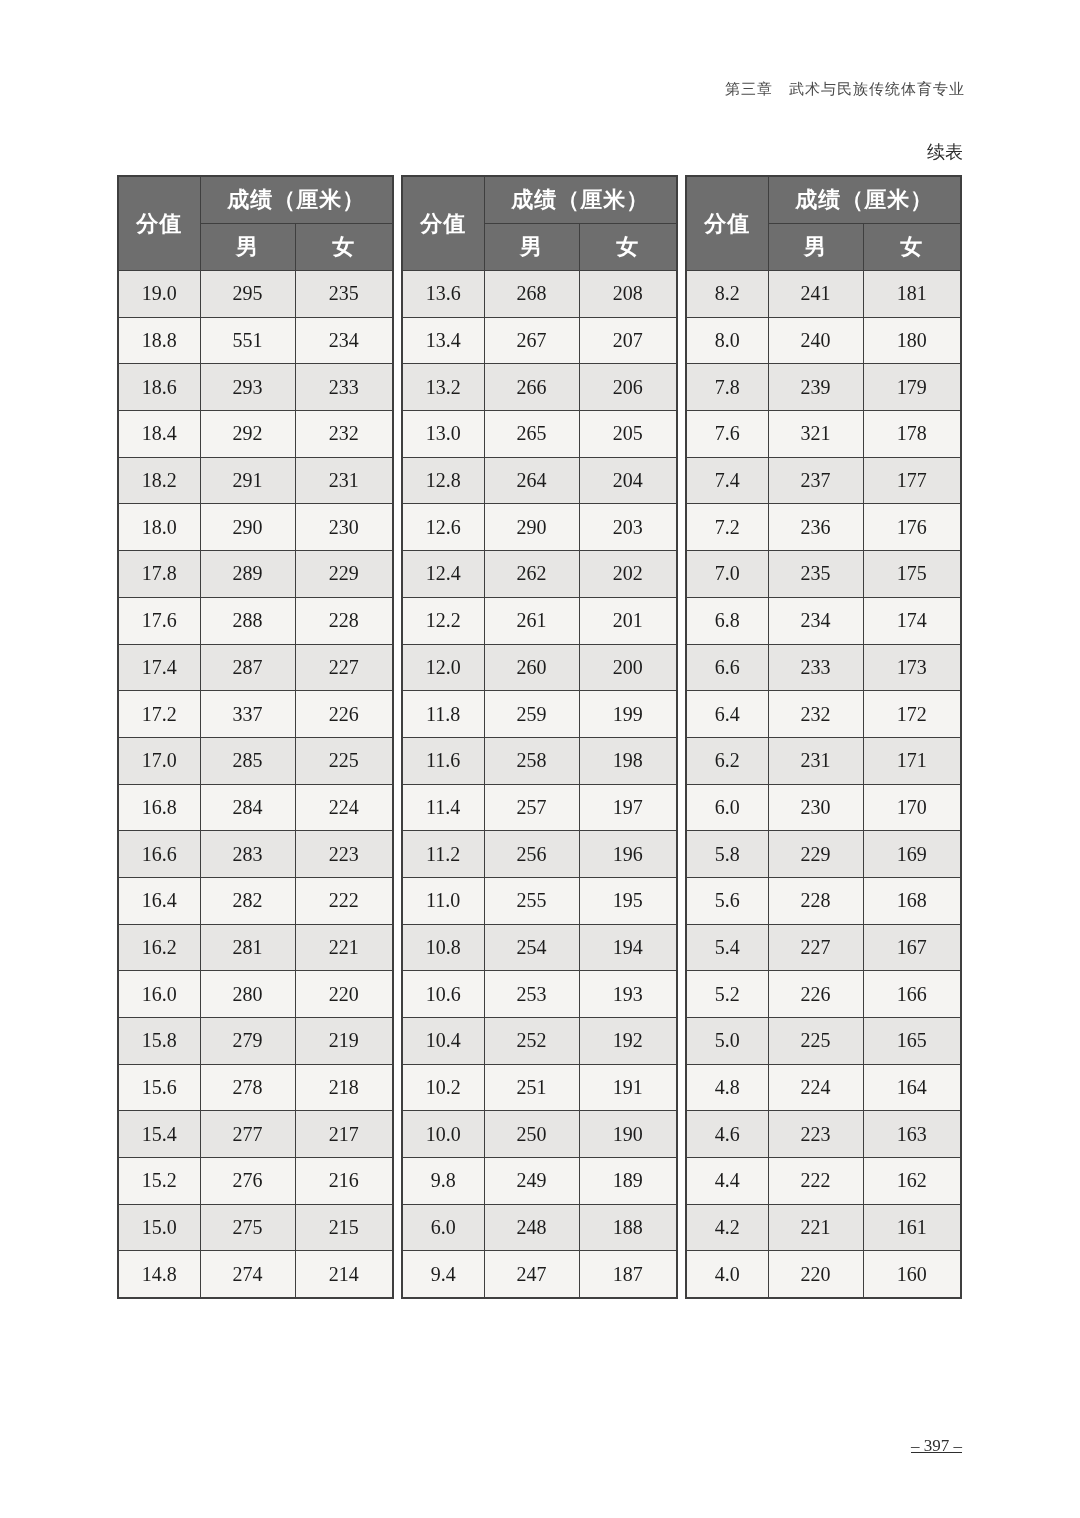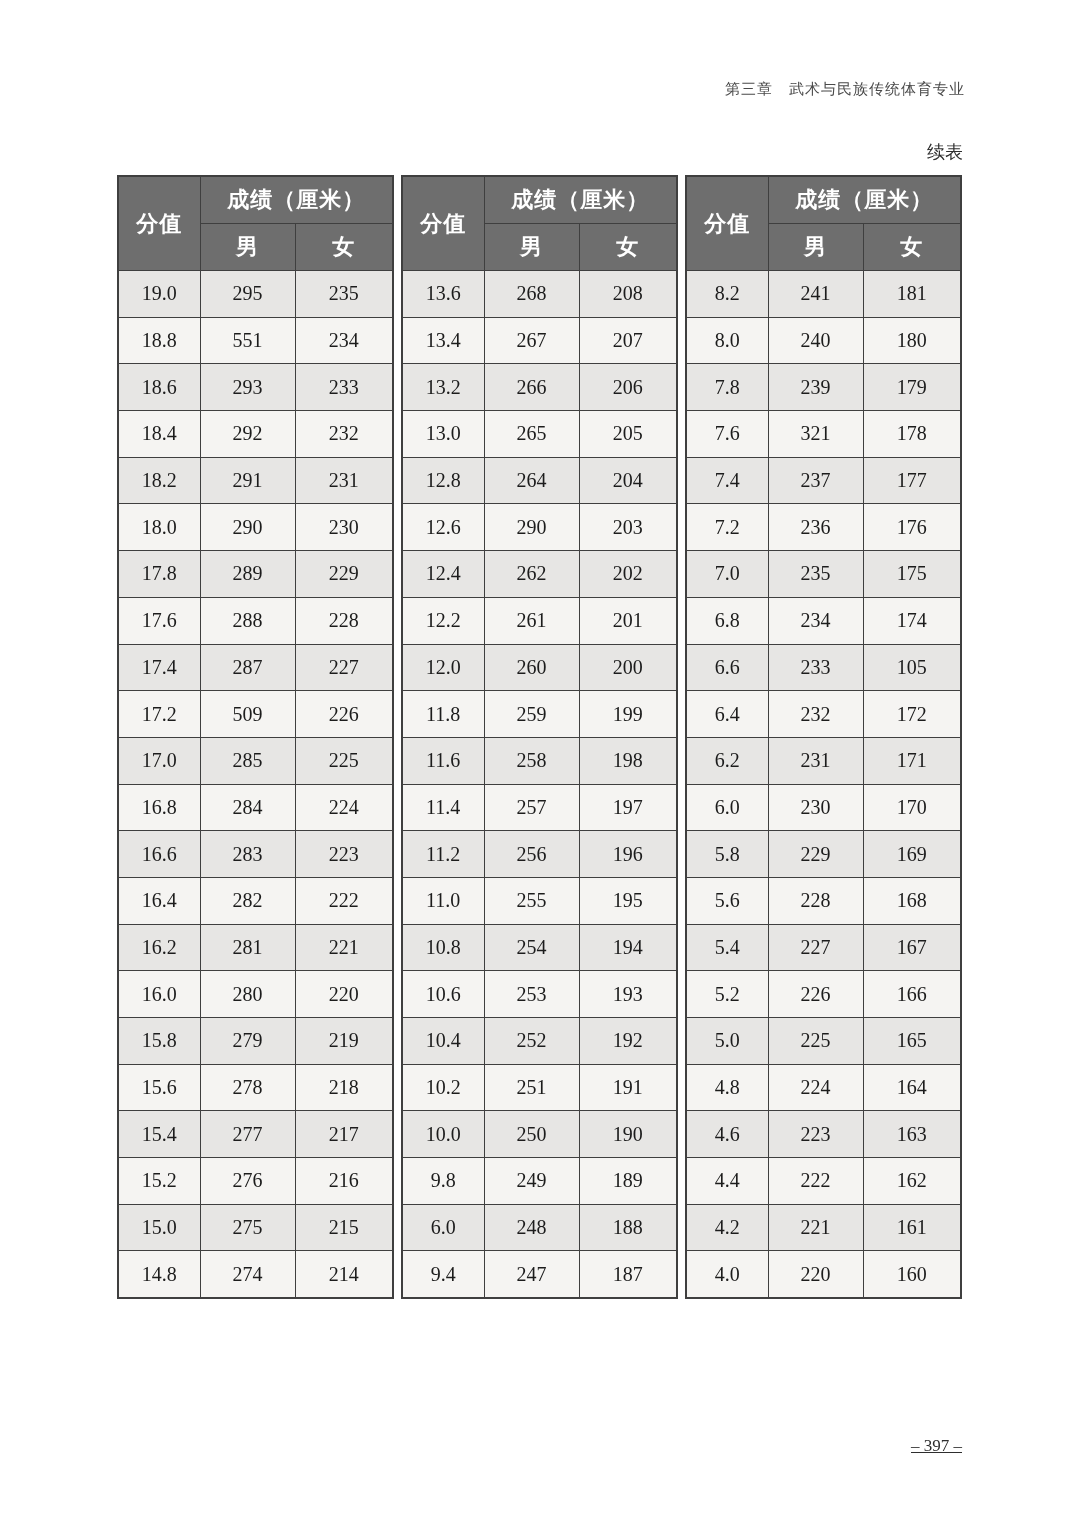--- a/index.html
+++ b/index.html
@@ -143,21 +143,21 @@
             <td>288</td>
             <td>228</td>
           </tr>
           <tr>
             <td>17.4</td>
             <td>287</td>
             <td>227</td>
           </tr>
           <tr>
             <td>17.2</td>
-            <td>509</td>
+            <td>337</td>
             <td>226</td>
           </tr>
           <tr>
             <td>17.0</td>
             <td>285</td>
             <td>225</td>
           </tr>
           <tr>
             <td>16.8</td>
             <td>284</td>
@@ -397,21 +397,21 @@
             <td>175</td>
           </tr>
           <tr>
             <td>6.8</td>
             <td>234</td>
             <td>174</td>
           </tr>
           <tr>
             <td>6.6</td>
             <td>233</td>
-            <td>105</td>
+            <td>173</td>
           </tr>
           <tr>
             <td>6.4</td>
             <td>232</td>
             <td>172</td>
           </tr>
           <tr>
             <td>6.2</td>
             <td>231</td>
             <td>171</td>

